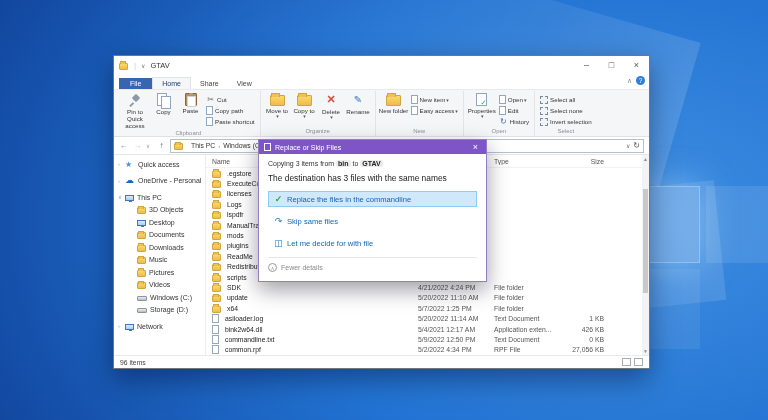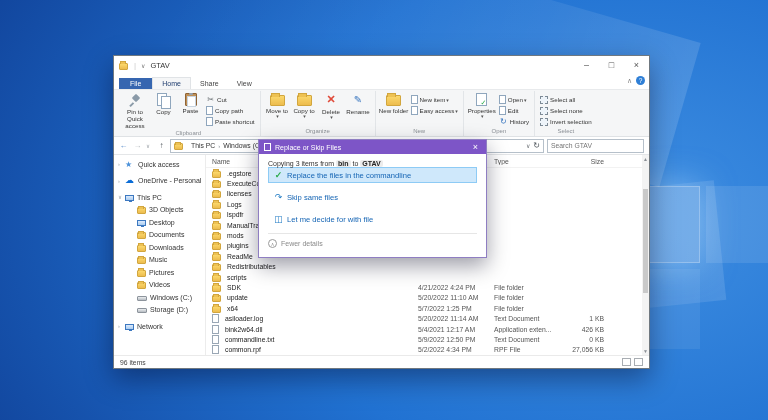--- a/index.html
+++ b/index.html
@@ -325,23 +325,20 @@
           <span class="crumb-sep">›</span>
           <span class="crumb">Epic Games</span>
           <span class="crumb-sep">›</span>
           <span class="crumb">GTAV</span>
         </span>
       <span class="addr-right">
         <span class="addr-caret">∨</span>
         <span class="addr-refresh">↻</span>
       </span>
     </div>
-    <div class="search-box">
-      <input type="text" placeholder="Search GTAV" style="">
-    </div>
   </div>
 
   <div class="main">
     <div class="sidebar">
       <div>
           <div class="side-item">
             <span class="chev">›</span>
             <span class="si si-star">★</span>
             <span>Quick access</span>
           </div>
@@ -598,20 +595,21 @@
 <div class="dialog">
   <div class="dlg-title">
     <span class="dlg-title-ico"></span>
     <span>Replace or Skip Files</span>
     <span class="dlg-close">×</span>
   </div>
   <div class="dlg-body">
     <div class="copy-line">
       <span>Copying 3 items from </span><span class="tok">bin</span><span> to </span><span class="tok">GTAV</span>
     </div>
+    <div class="headline">The destination has 3 files with the same names</div>
 
     <div class="opt selected">
       <span class="oicon oi-check">✓</span>
       <span>Replace the files in the commandline</span>
     </div>
     <div class="opt">
       <span class="oicon oi-skip">↷</span>
       <span>Skip same files</span>
     </div>
     <div class="opt">

